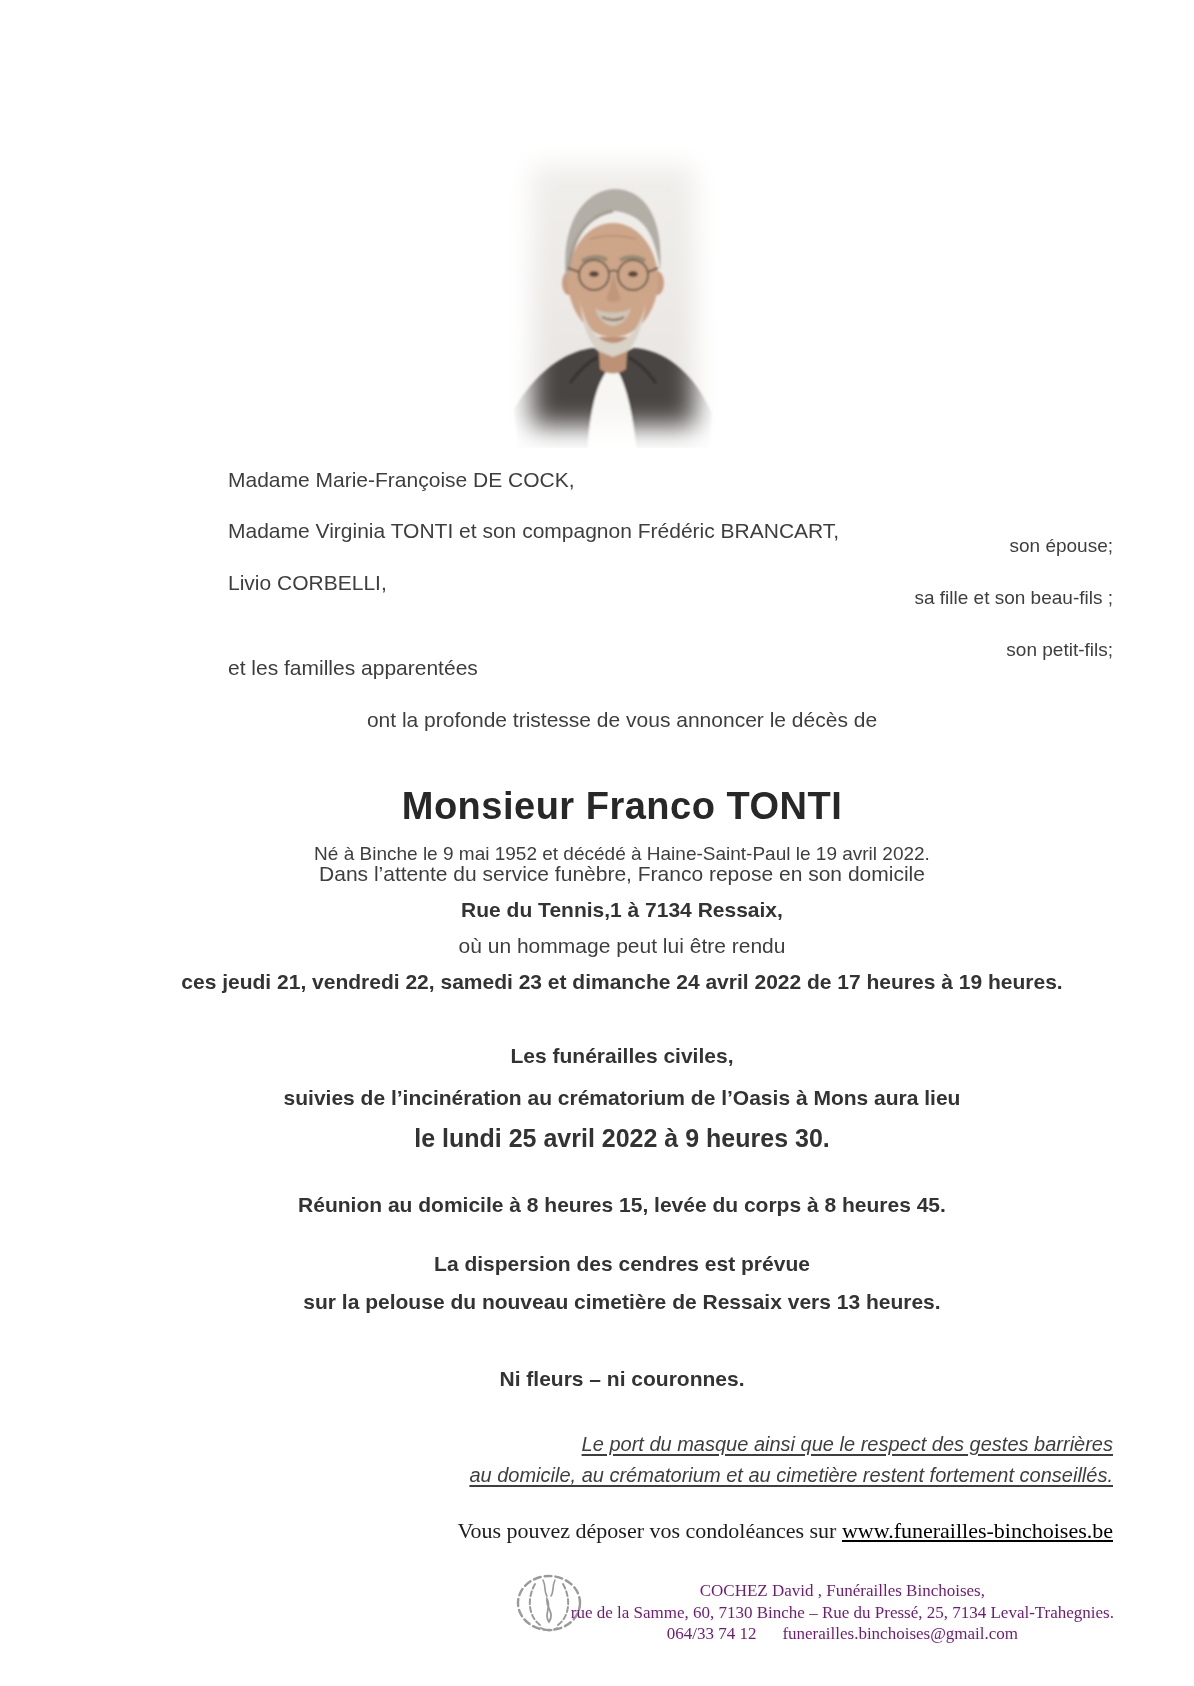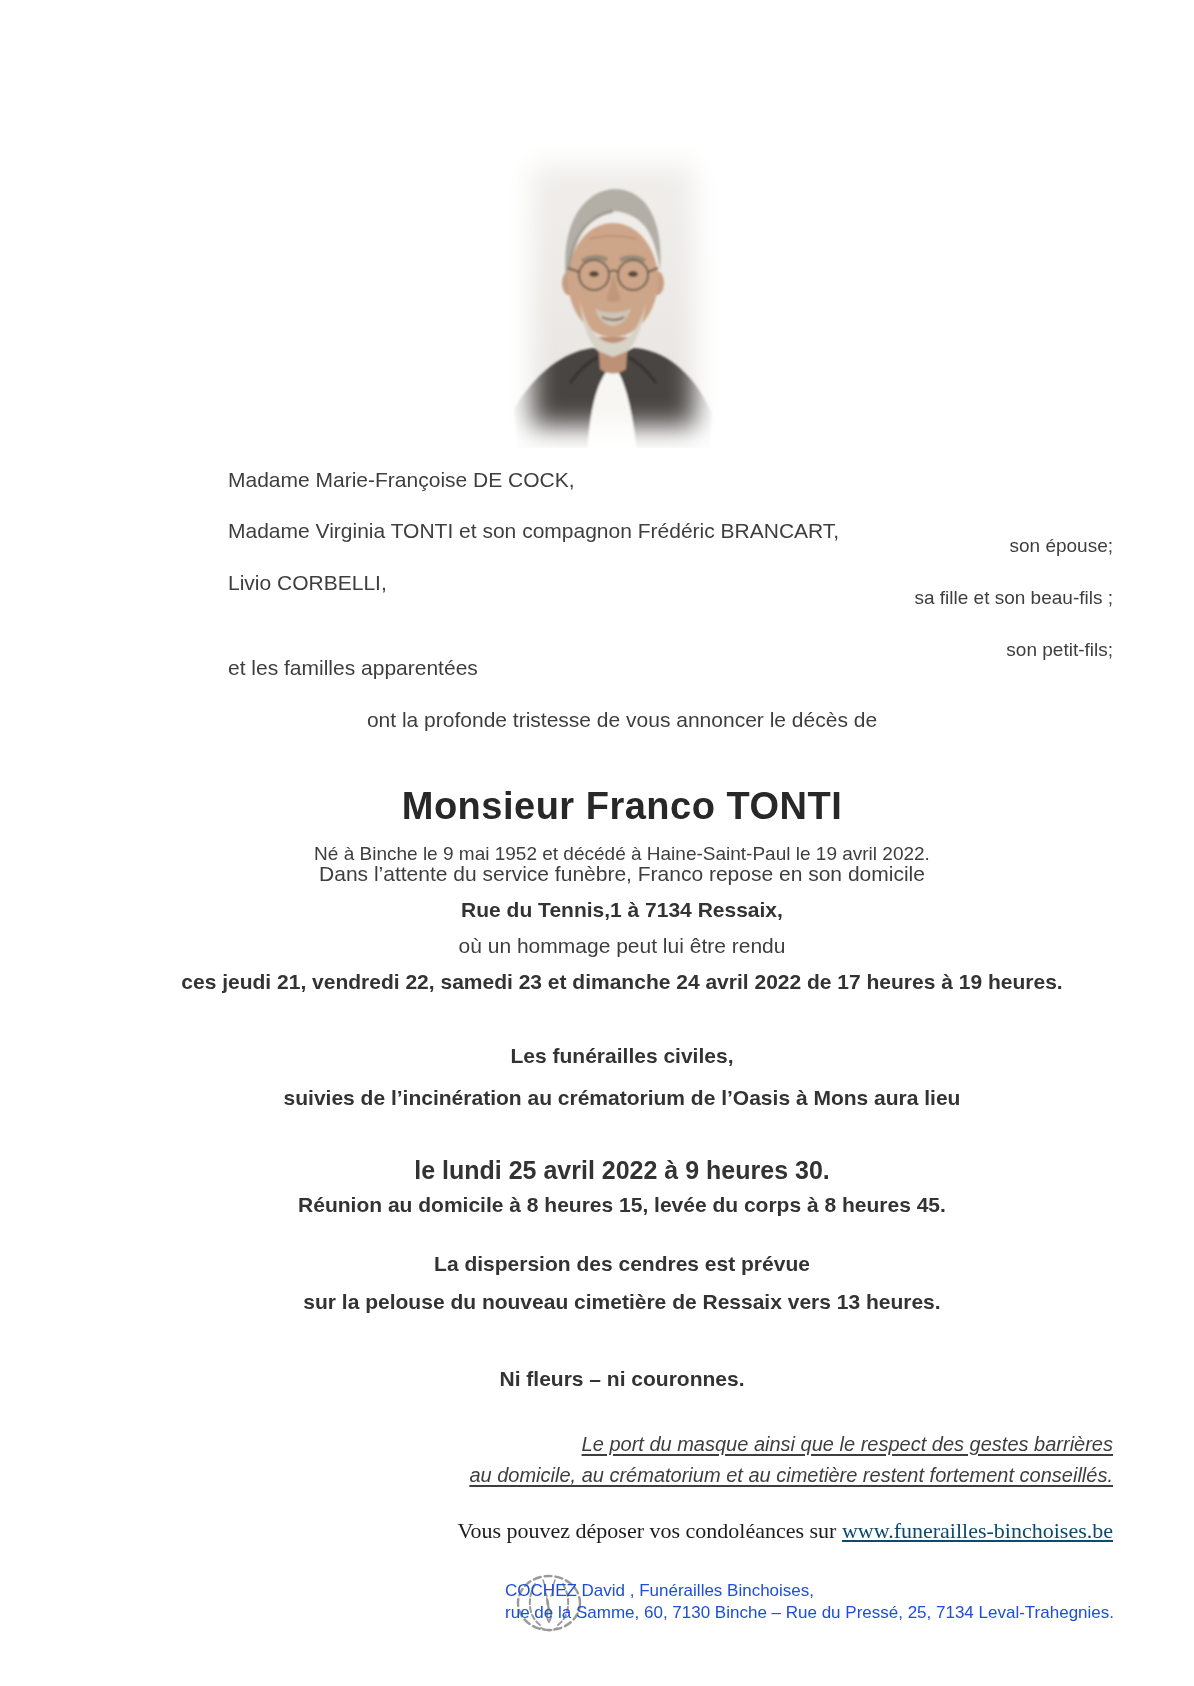--- a/index.html
+++ b/index.html
@@ -11,27 +11,27 @@
     color:#3e3e3e;
     overflow:hidden;
   }
   .line{position:absolute;white-space:nowrap;font-size:21px;line-height:1.2;}
   .l{left:228px;}
   .r{right:81px;text-align:right;}
   .c{left:50px;right:0;text-align:center;}
   .small{font-size:19px;margin-top:41px;}
   .b{font-weight:bold;color:#333333;text-align:center;}
   .title{font-size:38px;font-weight:bold;color:#282828;letter-spacing:0.5px;}
-  .bigdate{font-size:25px;margin-top:32px;}
+  .bigdate{font-size:25px;}
   .italic-u{font-style:italic;font-size:20px;text-decoration:underline;text-underline-offset:3px;}
   .serifline{font-family:"Liberation Serif",serif;font-size:22px;color:#1c1c1c;}
-  .serifline a, .serifline .link{color:#0c4a6e;text-decoration:underline;text-underline-offset:2px;cursor:pointer;}
+  .serifline a, .serifline .link{color:#000000;text-decoration:underline;text-underline-offset:2px;cursor:pointer;}
   .footer-block{
-    position:absolute;top:1580px;right:80px;text-align:left;
-    font-size:17px;line-height:21.5px;color:#1d4ed8;
+    position:absolute;top:1580px;right:80px;text-align:center;
+    font-size:17px;line-height:21.5px;color:#701a75;font-family:Liberation Serif, serif;
   }
   .gap{display:inline-block;width:26px;}
   
   .photo{
     position:absolute;left:510px;top:143px;width:207px;height:305px;
     background:#efedea;
   }
   .photo svg{display:block;width:100%;height:100%;}
   .photo .vignette{
     position:absolute;inset:0;
@@ -129,15 +129,16 @@
         <path d="M30,8 C33,14 31,20 34,24" stroke-width="1.6"></path>
         <path d="M42,8 C39,14 41,20 38,24" stroke-width="1.6"></path>
         <path d="M36,50 C30,42 39,36 34,27 C33,37 42,40 36,50 Z" stroke-width="1.8"></path>
         <path d="M28,56 C33,59 39,59 44,56" stroke-dasharray="4 3"></path>
       </g>
     </svg>
   </div>
   <div class="footer-block">
     <div>COCHEZ David , Funérailles Binchoises,</div>
     <div>rue de la Samme, 60, 7130 Binche – Rue du Pressé, 25, 7134 Leval-Trahegnies.</div>
+    <div><span>064/33 74 12</span><span class="gap"></span><span>funerailles.binchoises@gmail.com</span></div>
   </div>
 
 </div>
 
 </body></html>

